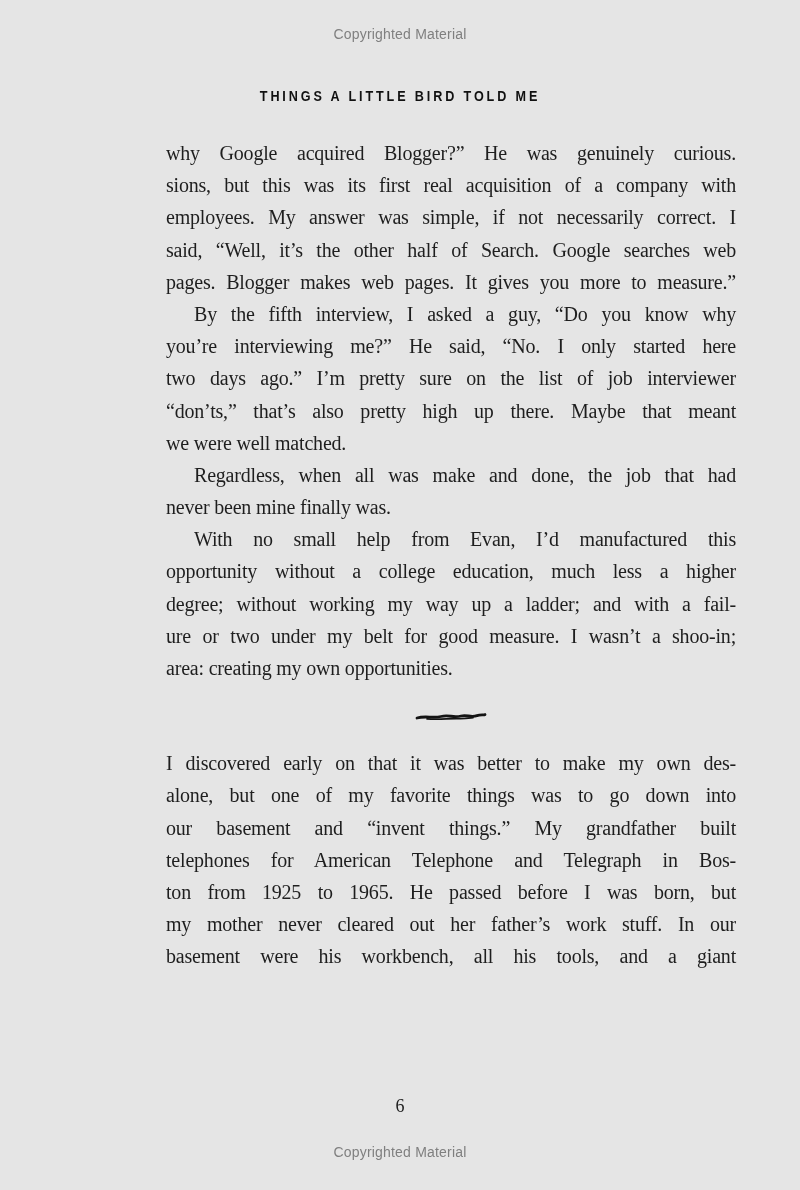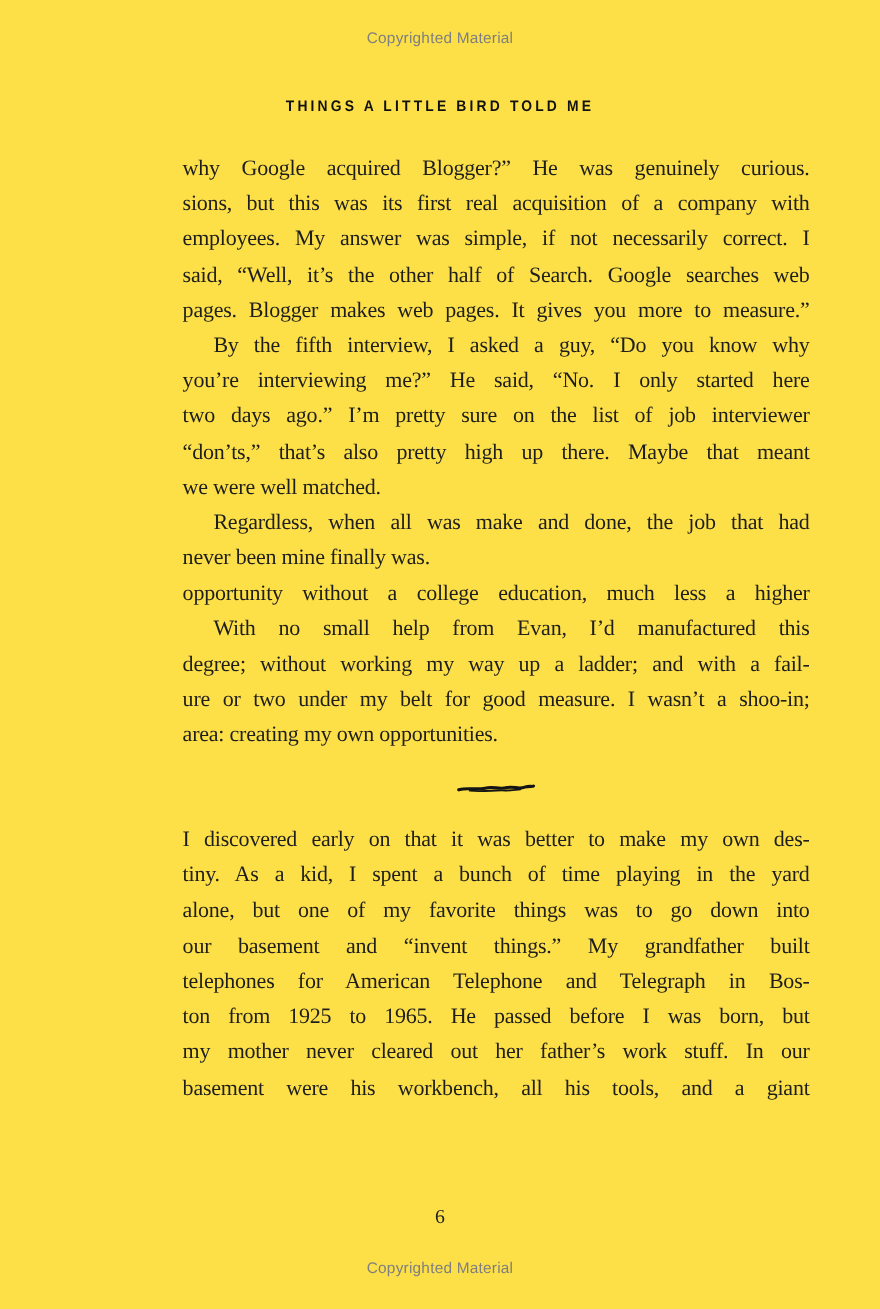--- a/index.html
+++ b/index.html
@@ -4,21 +4,21 @@
 <style>
   html, body {
     margin: 0;
     padding: 0;
     background: #ffffff;
   }
   .page {
     position: relative;
     width: 800px;
     height: 1190px;
-    background: #fde047;
+    background: #e5e5e5;
     overflow: hidden;
     font-family: "Liberation Serif", serif;
   }
   .copyright-notice {
     position: absolute;
     left: 0;
     width: 800px;
     text-align: center;
     font-family: "Liberation Sans", sans-serif;
     font-size: 14px;
@@ -98,35 +98,34 @@
         <div class="line jfull">you’re interviewing me?” He said, “No. I only started here</div>
         <div class="line jfull">two days ago.” I’m pretty sure on the list of job interviewer</div>
         <div class="line jfull">“don’ts,” that’s also pretty high up there. Maybe that meant</div>
         <div class="line">we were well matched.</div>
       </div>
       <div class="paragraph">
         <div class="line indent jfull">Regardless, when all was make and done, the job that had</div>
         <div class="line">never been mine finally was.</div>
       </div>
       <div class="paragraph">
+        <div class="line indent jfull">With no small help from Evan, I’d manufactured this</div>
         <div class="line jfull">opportunity without a college education, much less a higher</div>
-        <div class="line indent jfull">With no small help from Evan, I’d manufactured this</div>
         <div class="line jfull">degree; without working my way up a ladder; and with a fail-</div>
         <div class="line jfull">ure or two under my belt for good measure. I wasn’t a shoo-in;</div>
         <div class="line">area: creating my own opportunities.</div>
       </div>
   <div class="divider">
     <svg width="72" height="14" viewBox="0 0 72 14" aria-hidden="true">
       <path d="M2 9 C 10 6.5, 18 9.5, 26 7.5 C 34 5.5, 38 9, 46 7 C 52 5.5, 56 8.8, 62 6.6 C 66 5.3, 69 6.4, 70 5.6" stroke="#141414" stroke-width="2.8" fill="none" stroke-linecap="round"></path>
       <path d="M12 9.8 C 24 11, 34 9.2, 44 9.6 C 50 9.8, 54 9.1, 58 8.6" stroke="#141414" stroke-width="1.7" fill="none" stroke-linecap="round"></path>
     </svg>
   </div>
 <div class="paragraph">
         <div class="line jfull">I discovered early on that it was better to make my own des-</div>
-        <div class="line jfull">tiny. As a kid, I spent a bunch of time playing in the yard</div>
         <div class="line jfull">alone, but one of my favorite things was to go down into</div>
         <div class="line jfull">our basement and “invent things.” My grandfather built</div>
         <div class="line jfull">telephones for American Telephone and Telegraph in Bos-</div>
         <div class="line jfull">ton from 1925 to 1965. He passed before I was born, but</div>
         <div class="line jfull">my mother never cleared out her father’s work stuff. In our</div>
         <div class="line jfull">basement were his workbench, all his tools, and a giant</div>
       </div>
     </main>
 
   <div class="page-number">6</div>

